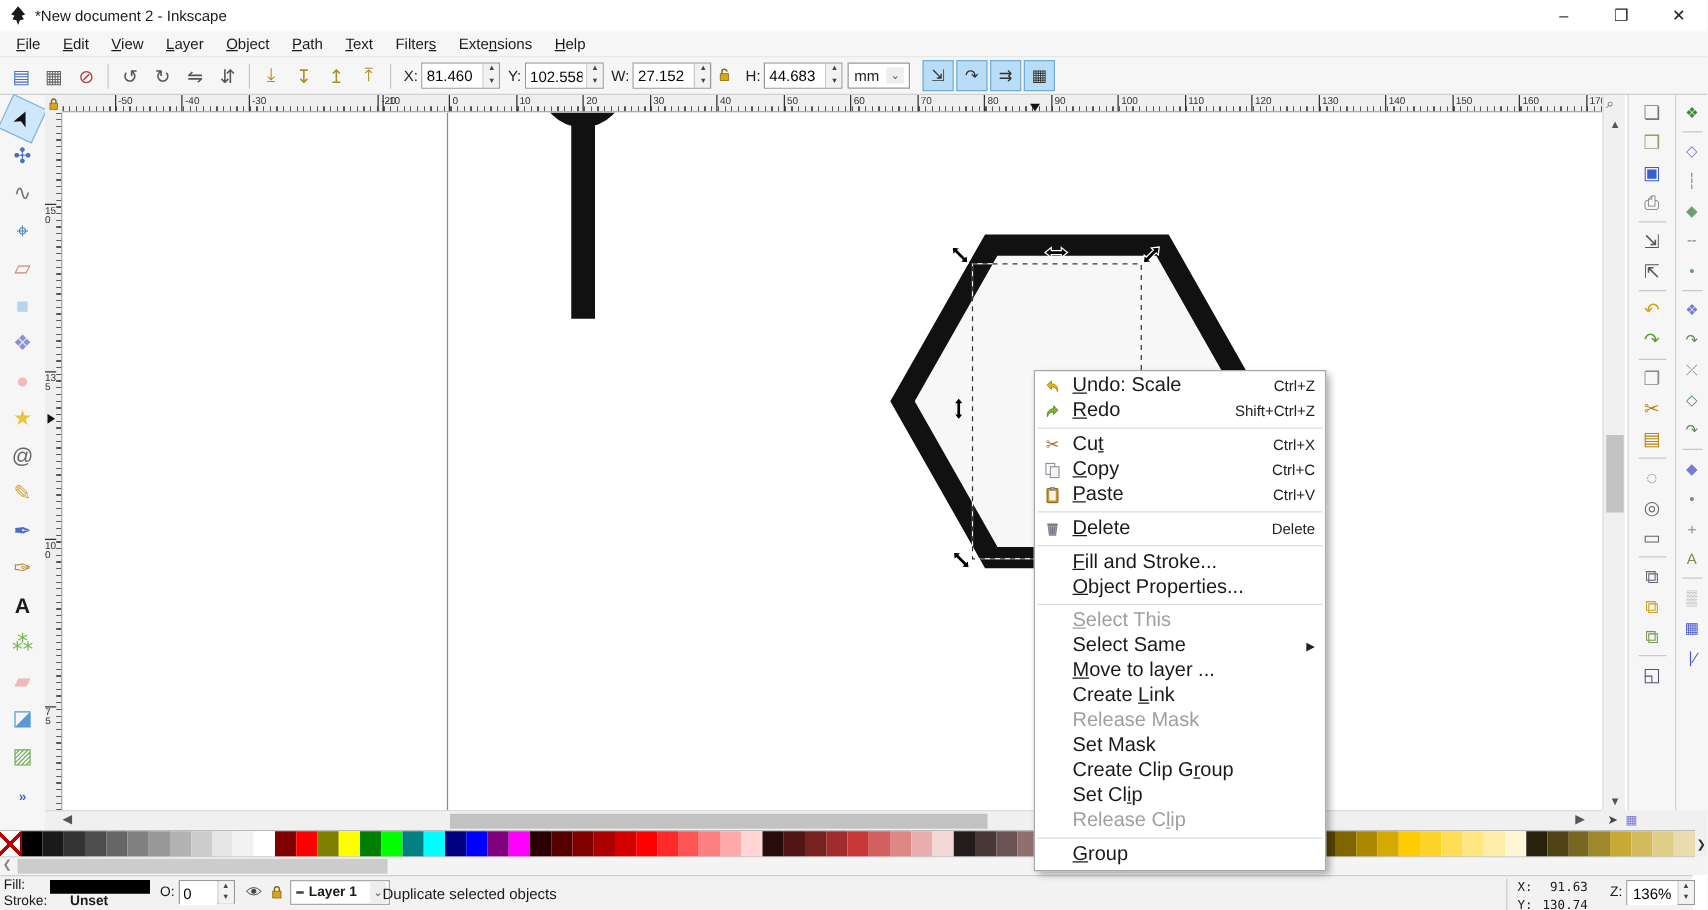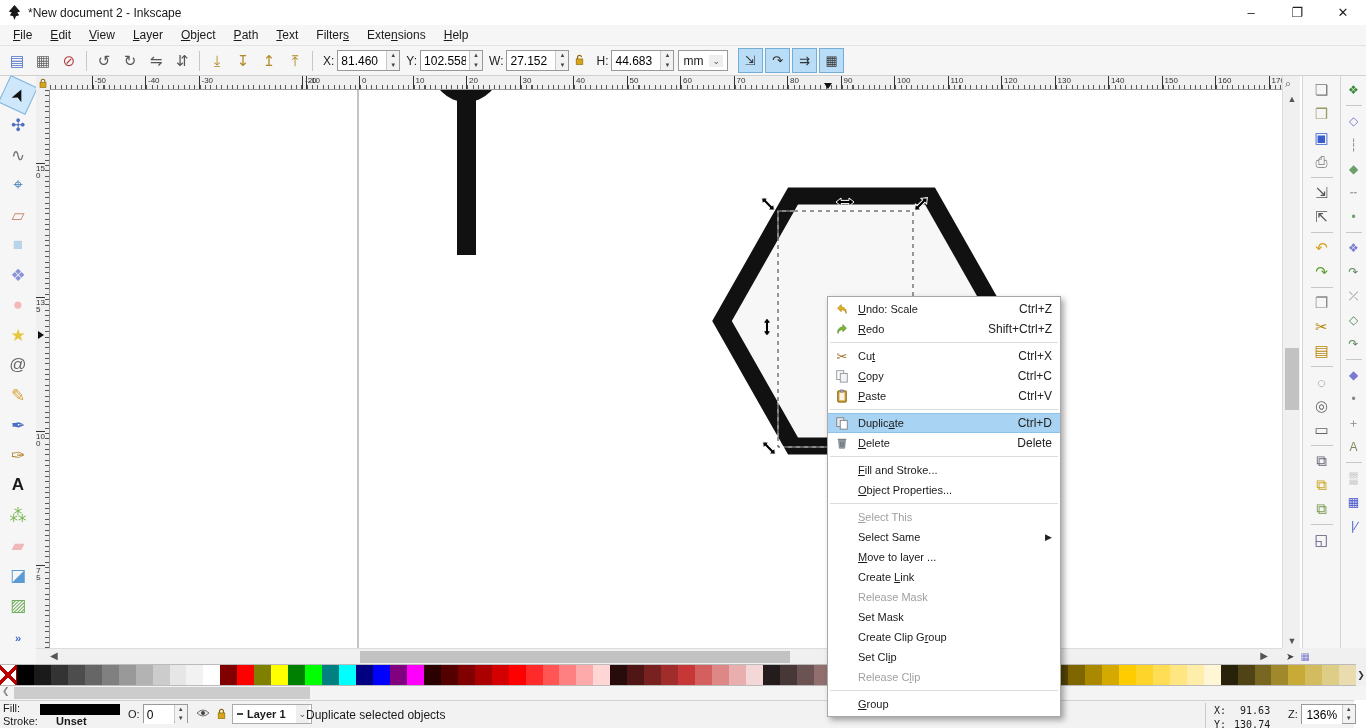--- a/index.html
+++ b/index.html
@@ -98,21 +98,21 @@
     border-left:1px solid #d5d5d5; display:flex; flex-direction:column; align-items:center; padding-top:2px; }
   .snap { width:22px; height:24px; display:flex; align-items:center; justify-content:center; font-size:12px; }
   .snap-sep { width:16px; height:1px; background:#c8c8c8; margin:3px 0; }
 
   
   #ctxmenu { position:absolute; left:827px; top:296px; width:234px; background:#ffffff;
     border:1px solid #a8a8a8; box-shadow:3px 3px 6px rgba(0,0,0,.35); padding:2px 0; z-index:50; }
   .mi { height:20px; display:flex; align-items:center; padding:0 8px 0 4px; }
   .mi .mico { width:20px; height:16px; display:flex; align-items:center; justify-content:center;
     margin-right:6px; font-size:12px; }
-  .mi .mlabel { flex:1; white-space:nowrap; font-size:11px; }
+  .mi .mlabel { flex:1; white-space:nowrap; font-size:16px; }
   .mi .mshort { font-size:12px; color:#222; margin-left:12px; }
   .mi.highlighted { background:#a9d3f2; border-top:1px solid #8cc2ea; border-bottom:1px solid #8cc2ea; }
   .mi.disabled .mlabel { color:#9f9f9f; }
   .mi .sub-arrow { font-size:9px; color:#222; margin-left:8px; }
   .msep { height:1px; background:#dcdcdc; margin:3px 2px; }
 
   
   #palette { position:absolute; left:0; top:664px; width:1356px; height:22px; background:#fff;
     display:flex; border-top:1px solid #bbb; border-bottom:1px solid #bbb; }
   .swatch { flex:1 0 auto; width:16.9px; height:20px; }
@@ -593,30 +593,20 @@
           <svg class="ico" width="14" height="14" viewBox="0 0 16 16">
             <rect x="3" y="2" width="10" height="13" rx="1" fill="#c9962e" stroke="#8a6a1a"></rect>
             <rect x="5" y="4" width="6" height="9" fill="#f7f3e8"></rect>
             <rect x="6" y="1" width="4" height="2.5" fill="#9a9fa6" stroke="#6a6f76" stroke-width=".5"></rect>
           </svg>
         </span>
         <span class="mlabel"><span class="u">P</span>aste</span>
         <span class="mshort">Ctrl+V</span>
       </div>
       <div class="msep"></div>
-      <div class="mi highlighted">
-        <span class="mico">
-          <svg class="ico" width="14" height="14" viewBox="0 0 16 16">
-            <rect x="2" y="2" width="8" height="10" fill="#e8eaed" stroke="#7a7f86"></rect>
-            <rect x="6" y="5" width="8" height="10" fill="#fff" stroke="#7a7f86"></rect>
-          </svg>
-        </span>
-        <span class="mlabel">Duplic<span class="u">a</span>te</span>
-        <span class="mshort">Ctrl+D</span>
-      </div>
       <div class="mi">
         <span class="mico">
           <svg class="ico" width="14" height="14" viewBox="0 0 16 16">
             <path d="M4 5 h8 l-1 9 h-6 Z" fill="#9aa0a8" stroke="#5a5f66" stroke-width=".6"></path>
             <rect x="3" y="3.2" width="10" height="1.6" rx=".8" fill="#7a7f86"></rect>
             <line x1="6.2" y1="6.5" x2="6.6" y2="12.5" stroke="#5a5f66" stroke-width=".7"></line>
             <line x1="8" y1="6.5" x2="8" y2="12.5" stroke="#5a5f66" stroke-width=".7"></line>
             <line x1="9.8" y1="6.5" x2="9.4" y2="12.5" stroke="#5a5f66" stroke-width=".7"></line>
           </svg>
         </span>

